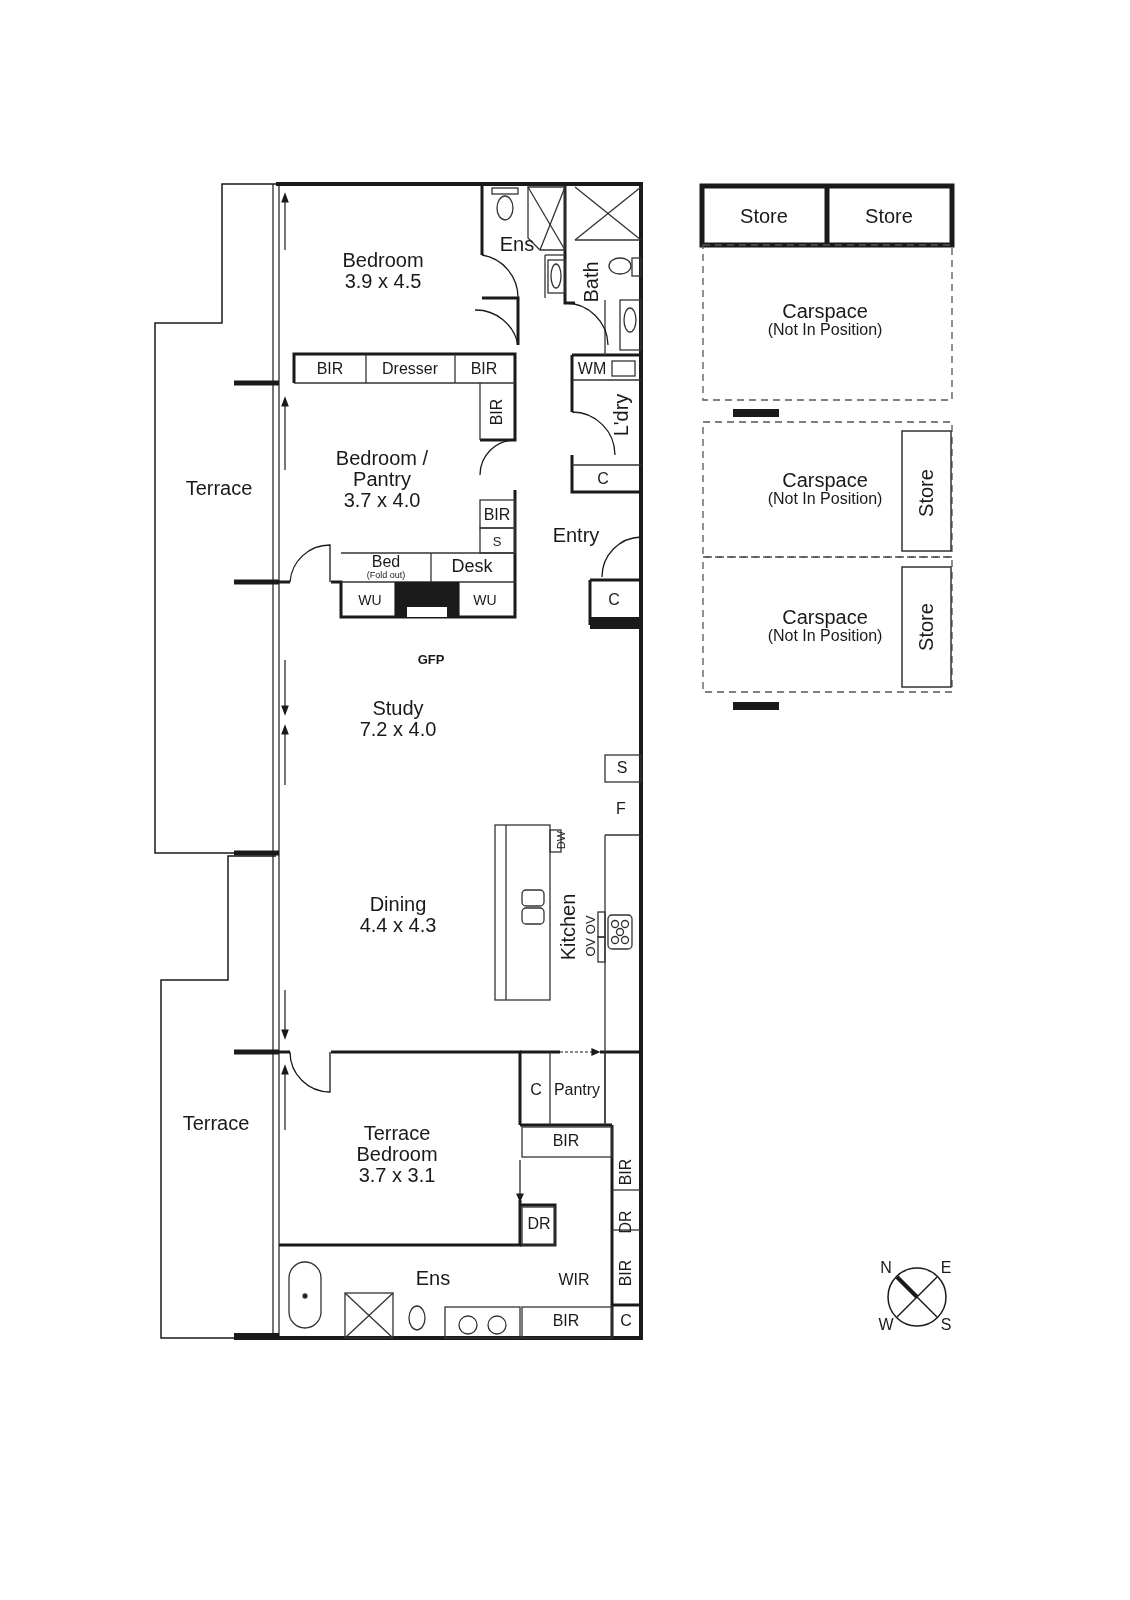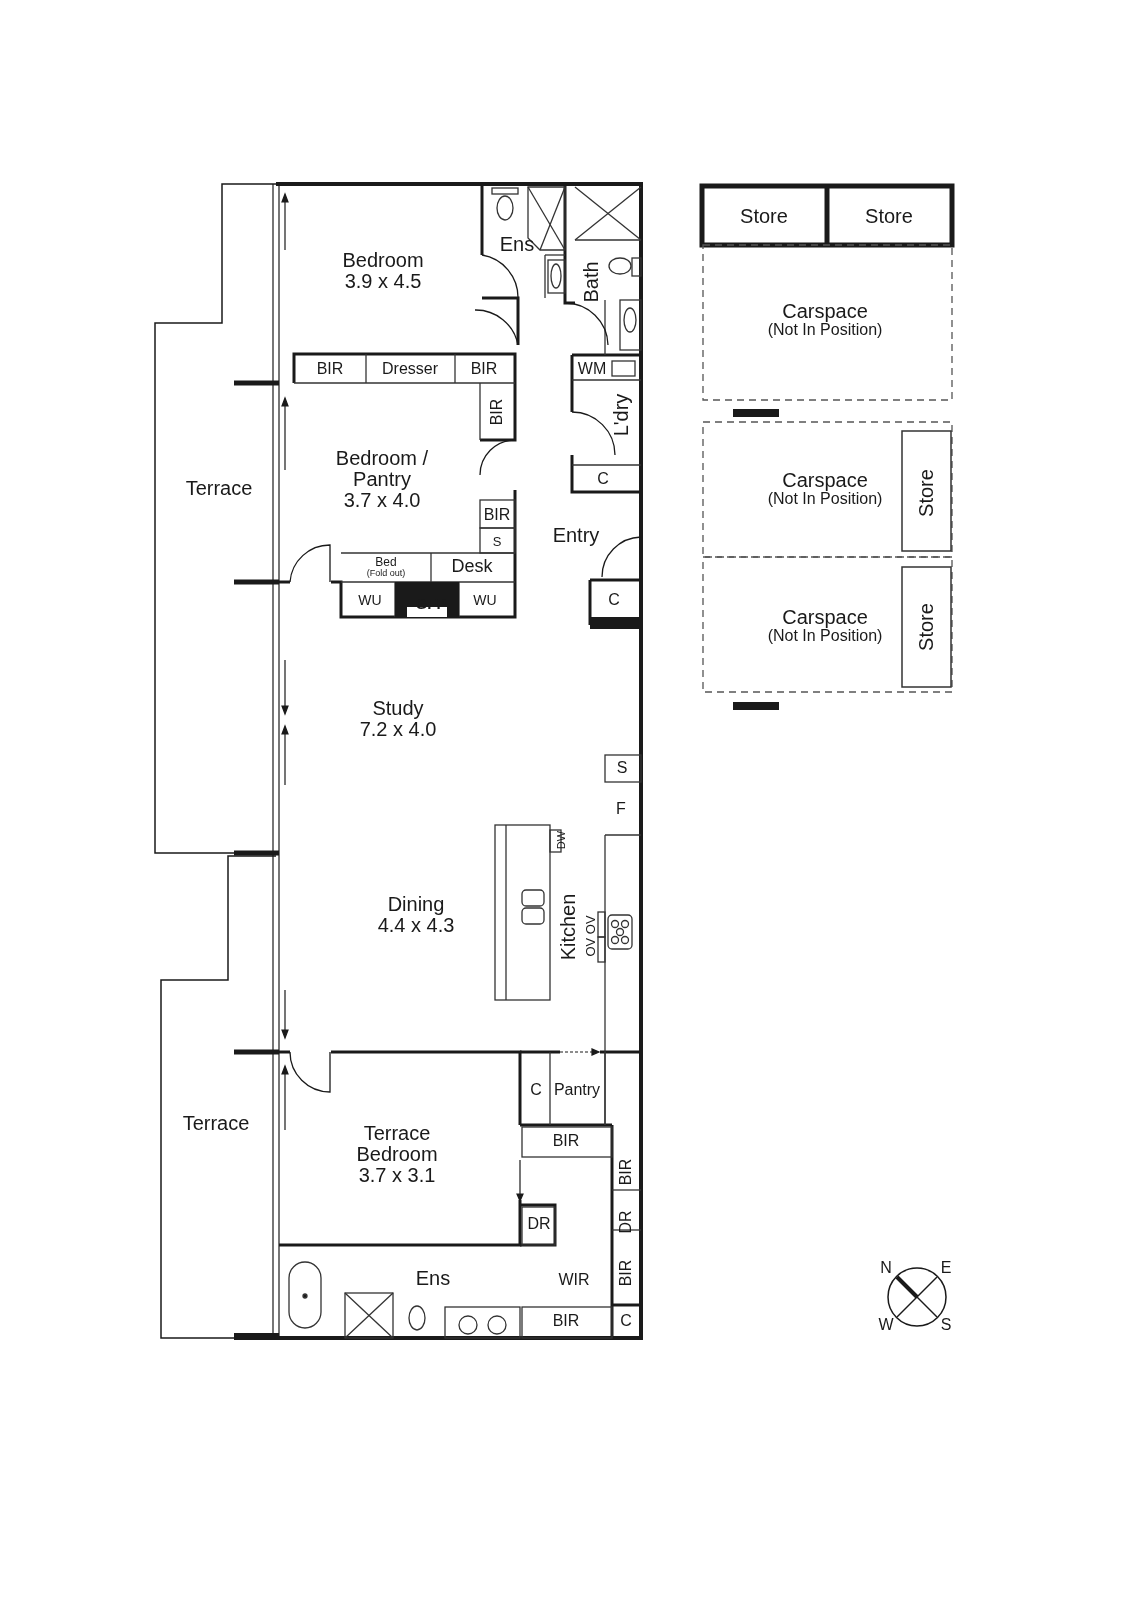--- a/index.html
+++ b/index.html
@@ -215,21 +215,21 @@
 </div>
 <div class="lbl room" style="left:382px;top:479px">
   <div>Bedroom /</div>
   <div>Pantry</div>
   <div>3.7 x 4.0</div>
 </div>
 <div class="lbl room" style="left:398px;top:719px">
   <div>Study</div>
   <div>7.2 x 4.0</div>
 </div>
-<div class="lbl room" style="left:416px;top:915px">
+<div class="lbl room" style="left:398px;top:915px">
   <div>Dining</div>
   <div>4.4 x 4.3</div>
 </div>
 <div class="lbl room" style="left:397px;top:1154px">
   <div>Terrace</div>
   <div>Bedroom</div>
   <div>3.7 x 3.1</div>
 </div>
 
 <div class="lbl room" style="left:517px;top:244px">Ens</div>
@@ -242,27 +242,27 @@
 <div class="lbl room" style="left:219px;top:488px">Terrace</div>
 <div class="lbl room" style="left:216px;top:1123px">Terrace</div>
 
 <div class="lbl sm" style="left:330px;top:369px">BIR</div>
 <div class="lbl sm" style="left:410px;top:369px">Dresser</div>
 <div class="lbl sm" style="left:484px;top:369px">BIR</div>
 <div class="lbl sm rot" style="left:497px;top:412px">BIR</div>
 <div class="lbl sm" style="left:497px;top:515px">BIR</div>
 <div class="lbl xs" style="left:497px;top:542px;font-size:13px">S</div>
 <div class="lbl" style="left:386px;top:567px">
-  <div style="font-size:12px">Bed</div>
+  <div style="font-size:16px">Bed</div>
   <div style="font-size:9px">(Fold out)</div>
 </div>
 <div class="lbl" style="left:472px;top:566px;font-size:18px">Desk</div>
 <div class="lbl" style="left:370px;top:600px;font-size:14px">WU</div>
 <div class="lbl" style="left:485px;top:600px;font-size:14px">WU</div>
-<div class="lbl bold" style="left:431px;top:604px;font-size:15px">GFP</div>
+<div class="lbl bold" style="left:431px;top:660px;font-size:13px">GFP</div>
 
 <div class="lbl sm" style="left:622px;top:768px">S</div>
 <div class="lbl sm" style="left:621px;top:809px">F</div>
 <div class="lbl rot" style="left:562px;top:840px;font-size:11px">DW</div>
 <div class="lbl room rot" style="left:568px;top:927px">Kitchen</div>
 <div class="lbl rot" style="left:591px;top:936px;font-size:13px">OV OV</div>
 
 <div class="lbl sm" style="left:536px;top:1090px">C</div>
 <div class="lbl sm" style="left:577px;top:1090px">Pantry</div>
 <div class="lbl sm" style="left:566px;top:1141px">BIR</div>

